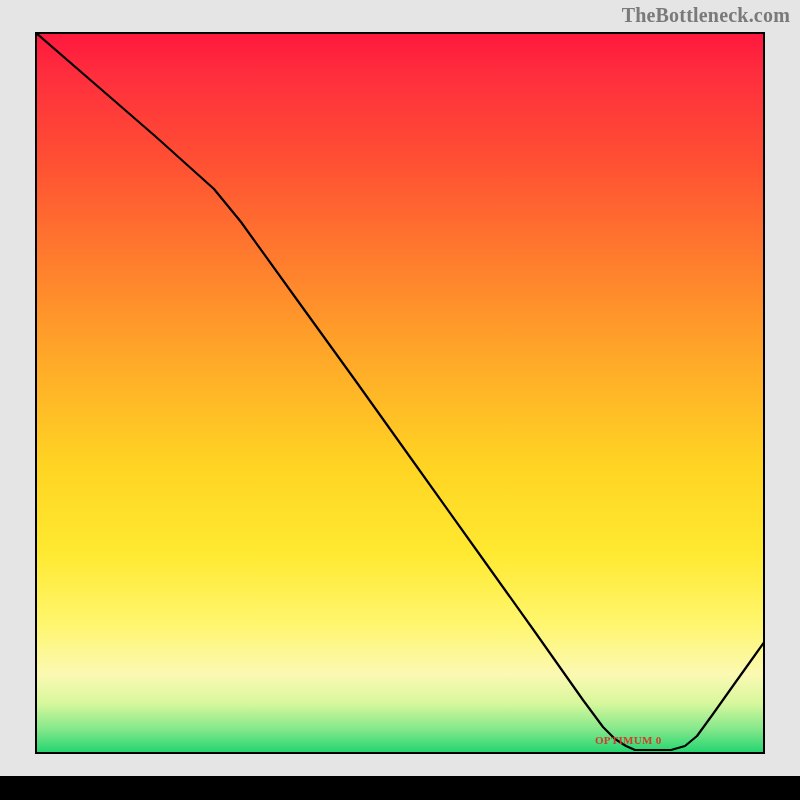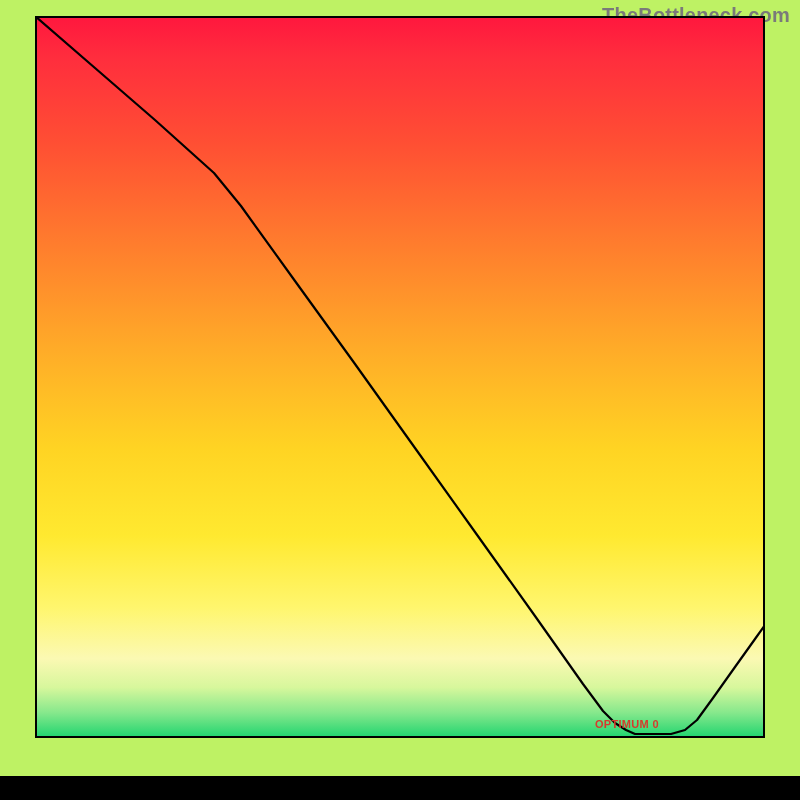--- a/index.html
+++ b/index.html
@@ -7,35 +7,36 @@
     width: 800px;
     height: 800px;
     background: #000000;
     font-family: Arial, Helvetica, sans-serif;
     overflow: hidden;
   }
   .stage {
     position: relative;
     width: 800px;
     height: 776px;
-    background: #bef264;
+    background: #e5e5e5;
+    font-family: Liberation Serif, serif;
   }
   .attribution {
     position: absolute;
     top: 4px;
     right: 10px;
     color: #7a7a7a;
     font-size: 20px;
     font-weight: 600;
     letter-spacing: 0.2px;
   }
   .plot-frame {
     position: absolute;
     left: 35px;
-    top: 16px;
+    top: 32px;
     width: 730px;
     height: 722px;
     background: #000000;
   }
   .gradient-fill {
     position: absolute;
     left: 0;
     top: 0;
     width: 100%;
     height: 100%;

